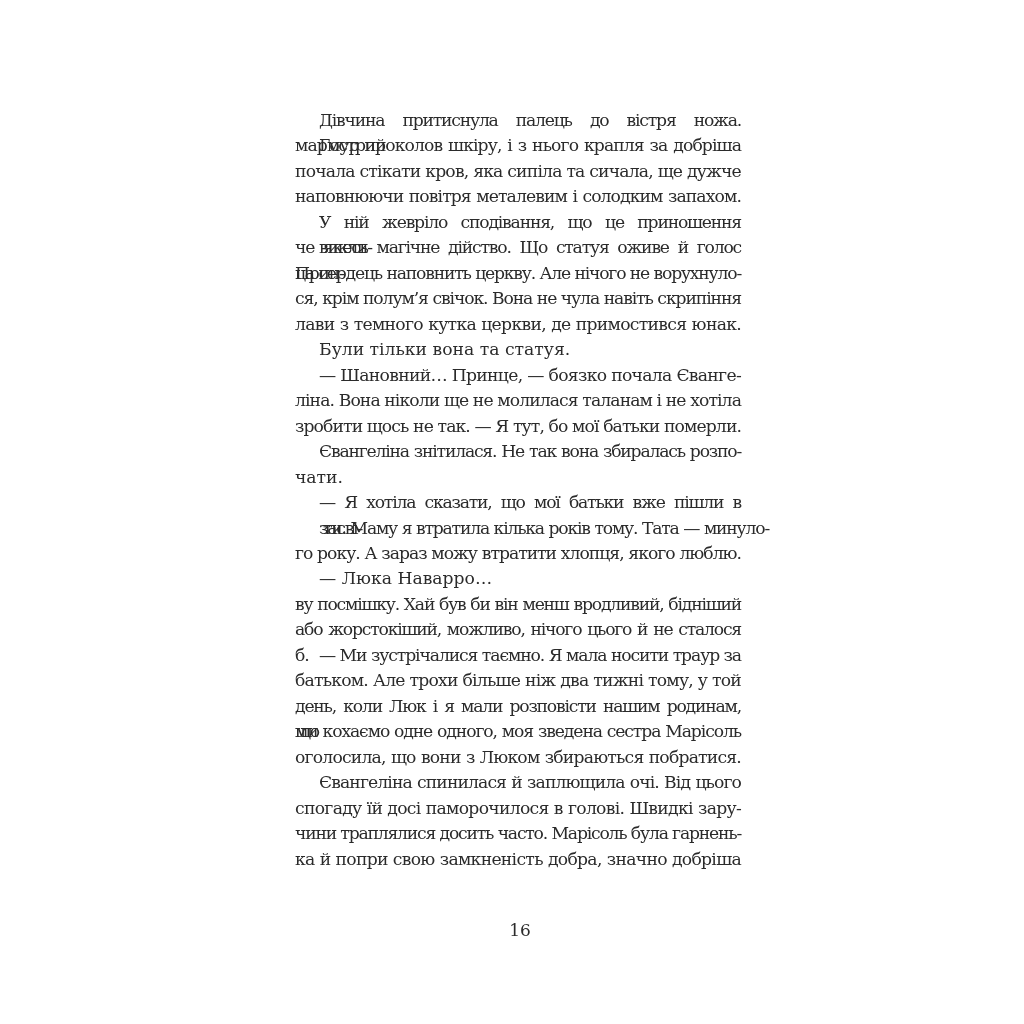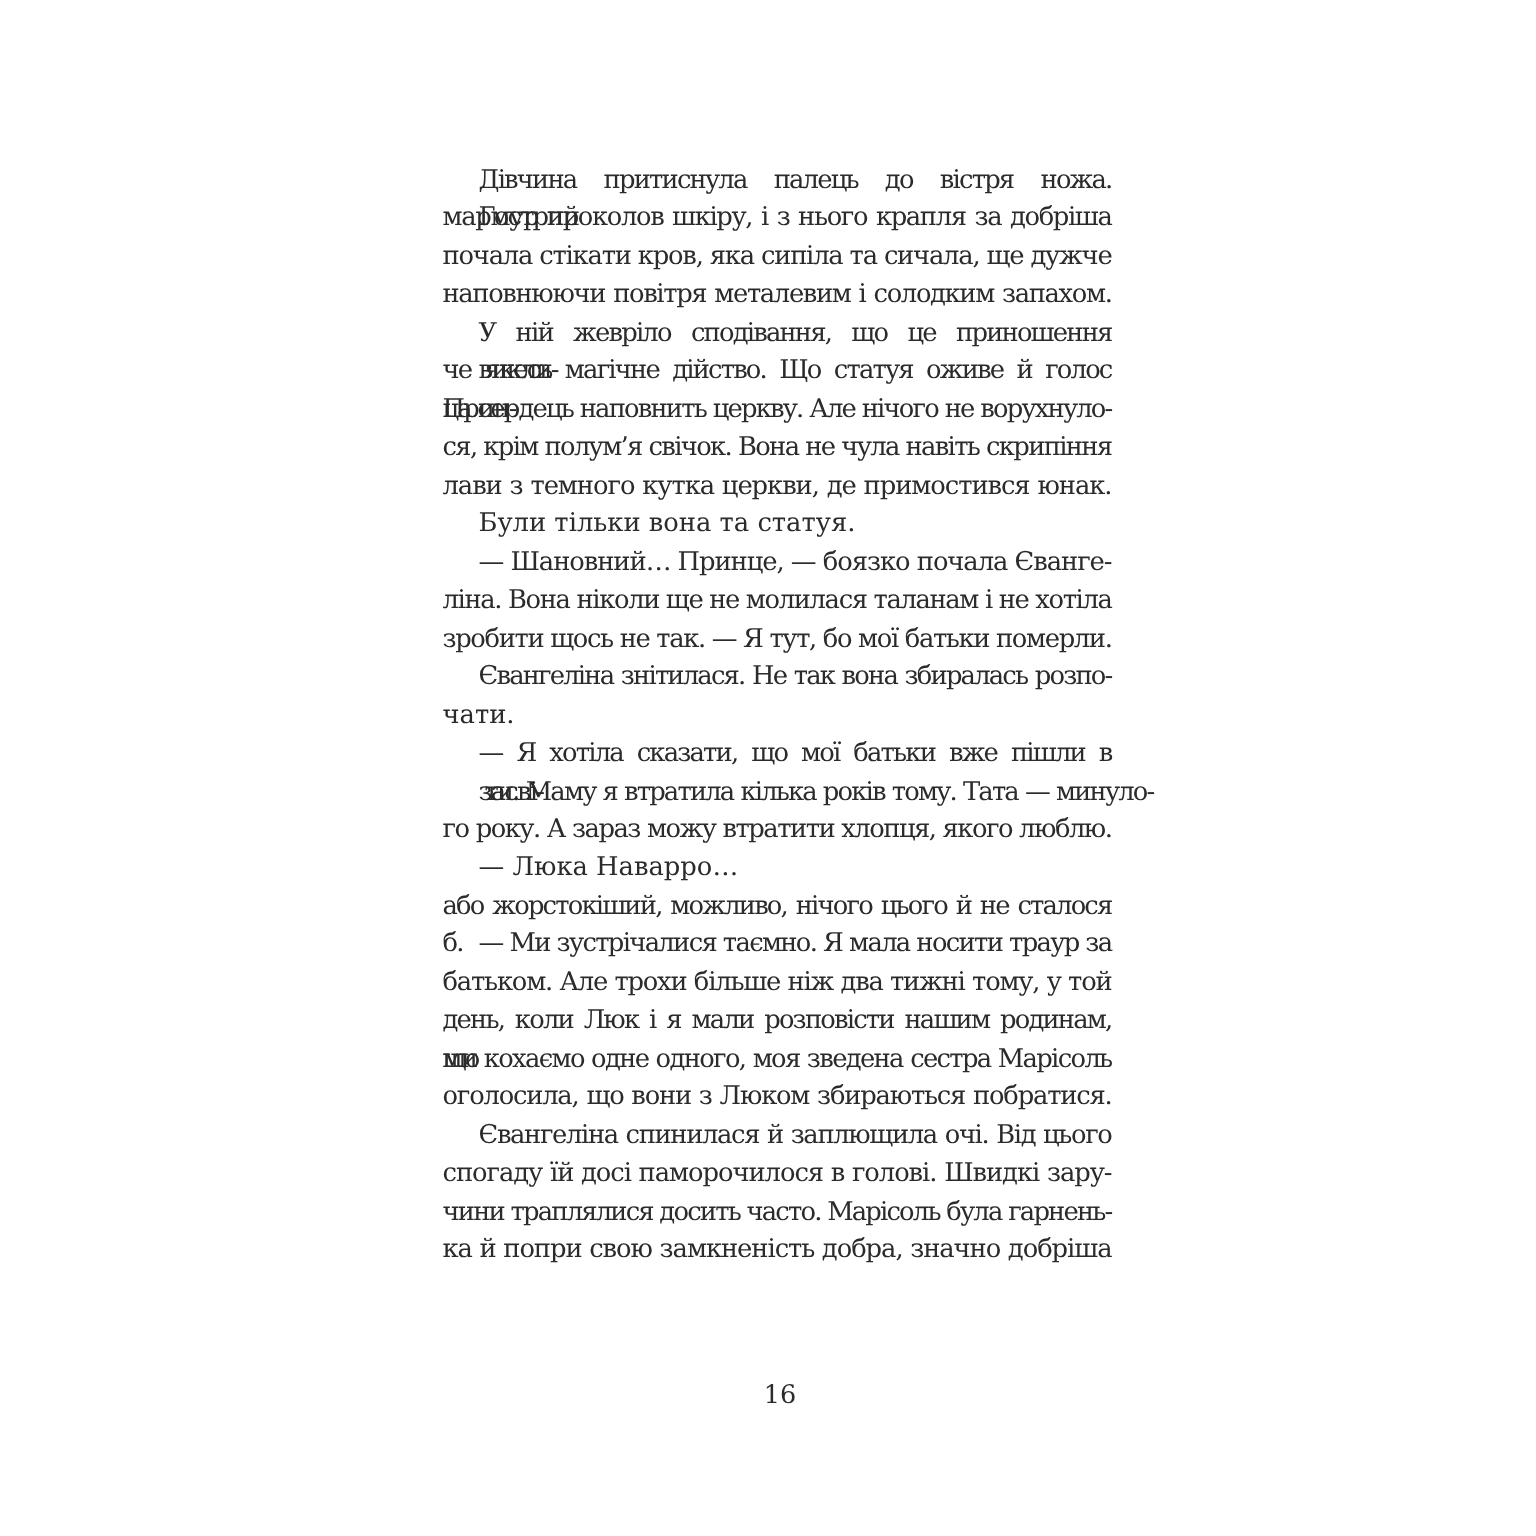--- a/index.html
+++ b/index.html
@@ -71,20 +71,21 @@
       <span class="line indent last" style="white-space: normal; width: 422px; display: block;">Були тільки вона та статуя.</span>
       <span class="line indent" style="white-space: normal; width: 422px; display: block; letter-spacing: -0.7px;">— Шановний… Принце, — боязко почала Єванге-</span>
       <span class="line" style="white-space: nowrap; width: 446px; display: block; letter-spacing: -0.9px;">ліна. Вона ніколи ще не молилася таланам і не хотіла</span>
       <span class="line" style="white-space: nowrap; width: 446px; display: block; letter-spacing: -0.9px;">зробити щось не так. — Я тут, бо мої батьки померли.</span>
       <span class="line indent" style="white-space: normal; width: 422px; display: block; letter-spacing: -1.2px;">Євангеліна знітилася. Не так вона збиралась розпо-</span>
       <span class="line last" style="white-space: nowrap; width: 446px; display: block;">чати.</span>
       <span class="line indent" style="white-space: normal; width: 422px; display: block; letter-spacing: -1.2px;">— Я хотіла сказати, що мої батьки вже пішли в засві-</span>
       <span class="line" style="white-space: nowrap; width: 446px; display: block; letter-spacing: -1.2px; margin-left: 28px;">ти. Маму я втратила кілька років тому. Тата — минуло-</span>
       <span class="line" style="white-space: nowrap; width: 446px; display: block; letter-spacing: -1px;">го року. А зараз можу втратити хлопця, якого люблю.</span>
       <span class="line indent last" style="white-space: normal; width: 422px; display: block;">— Люка Наварро…</span>
+      <span class="line" style="white-space: nowrap; width: 446px; display: block; letter-spacing: -1.2px;">ву посмішку. Хай був би він менш вродливий, бідніший</span>
       <span class="line" style="white-space: normal; width: 446px; display: block; letter-spacing: -1.2px;">або жорстокіший, можливо, нічого цього й не сталося б.</span>
       <span class="line indent" style="white-space: normal; width: 422px; display: block; letter-spacing: -1.1px;">— Ми зустрічалися таємно. Я мала носити траур за</span>
       <span class="line" style="white-space: nowrap; width: 446px; display: block; letter-spacing: -0.8px;">батьком. Але трохи більше ніж два тижні тому, у той</span>
       <span class="line" style="white-space: normal; width: 446px; display: block; letter-spacing: -1.2px;">день, коли Люк і я мали розповісти нашим родинам, що</span>
       <span class="line" style="white-space: nowrap; width: 446px; display: block; letter-spacing: -1.1px;">ми кохаємо одне одного, моя зведена сестра Марісоль</span>
       <span class="line" style="white-space: nowrap; width: 446px; display: block; letter-spacing: -0.8px;">оголосила, що вони з Люком збираються побратися.</span>
       <span class="line indent" style="white-space: normal; width: 422px; display: block; letter-spacing: -0.9px;">Євангеліна спинилася й заплющила очі. Від цього</span>
       <span class="line" style="white-space: nowrap; width: 446px; display: block; letter-spacing: -0.7px;">спогаду їй досі паморочилося в голові. Швидкі зару-</span>
       <span class="line" style="white-space: nowrap; width: 446px; display: block; letter-spacing: -1.2px;">чини траплялися досить часто. Марісоль була гарнень-</span>
       <span class="line" style="white-space: nowrap; width: 446px; display: block; letter-spacing: -0.7px;">ка й попри свою замкненість добра, значно добріша</span>

